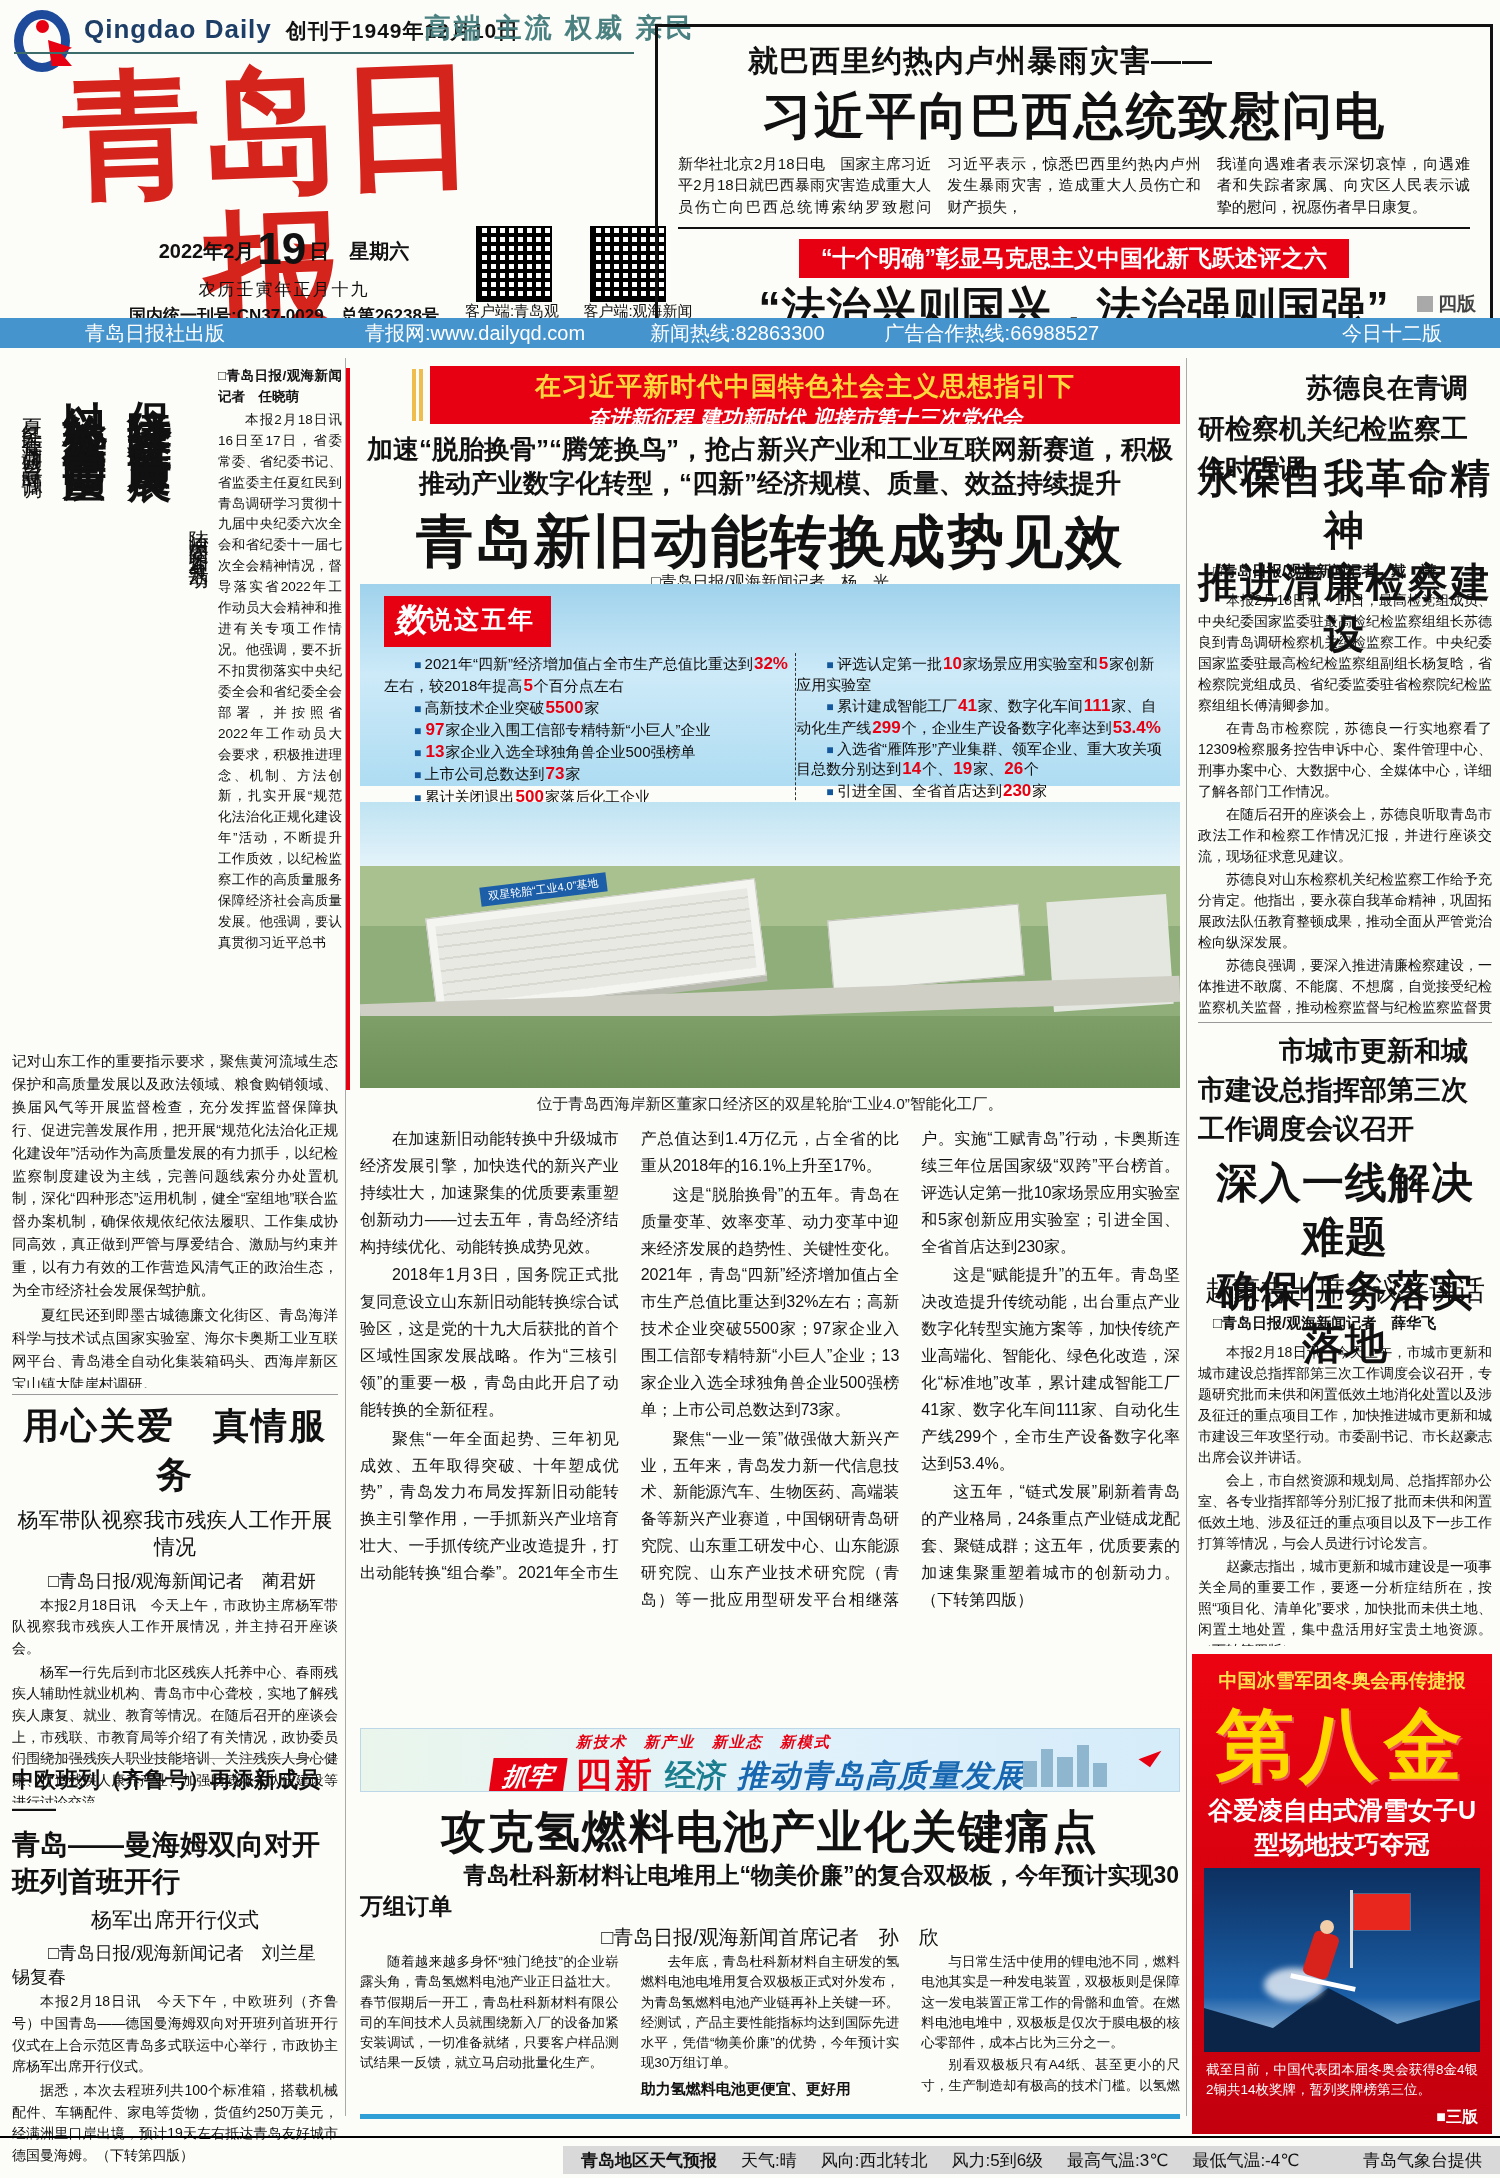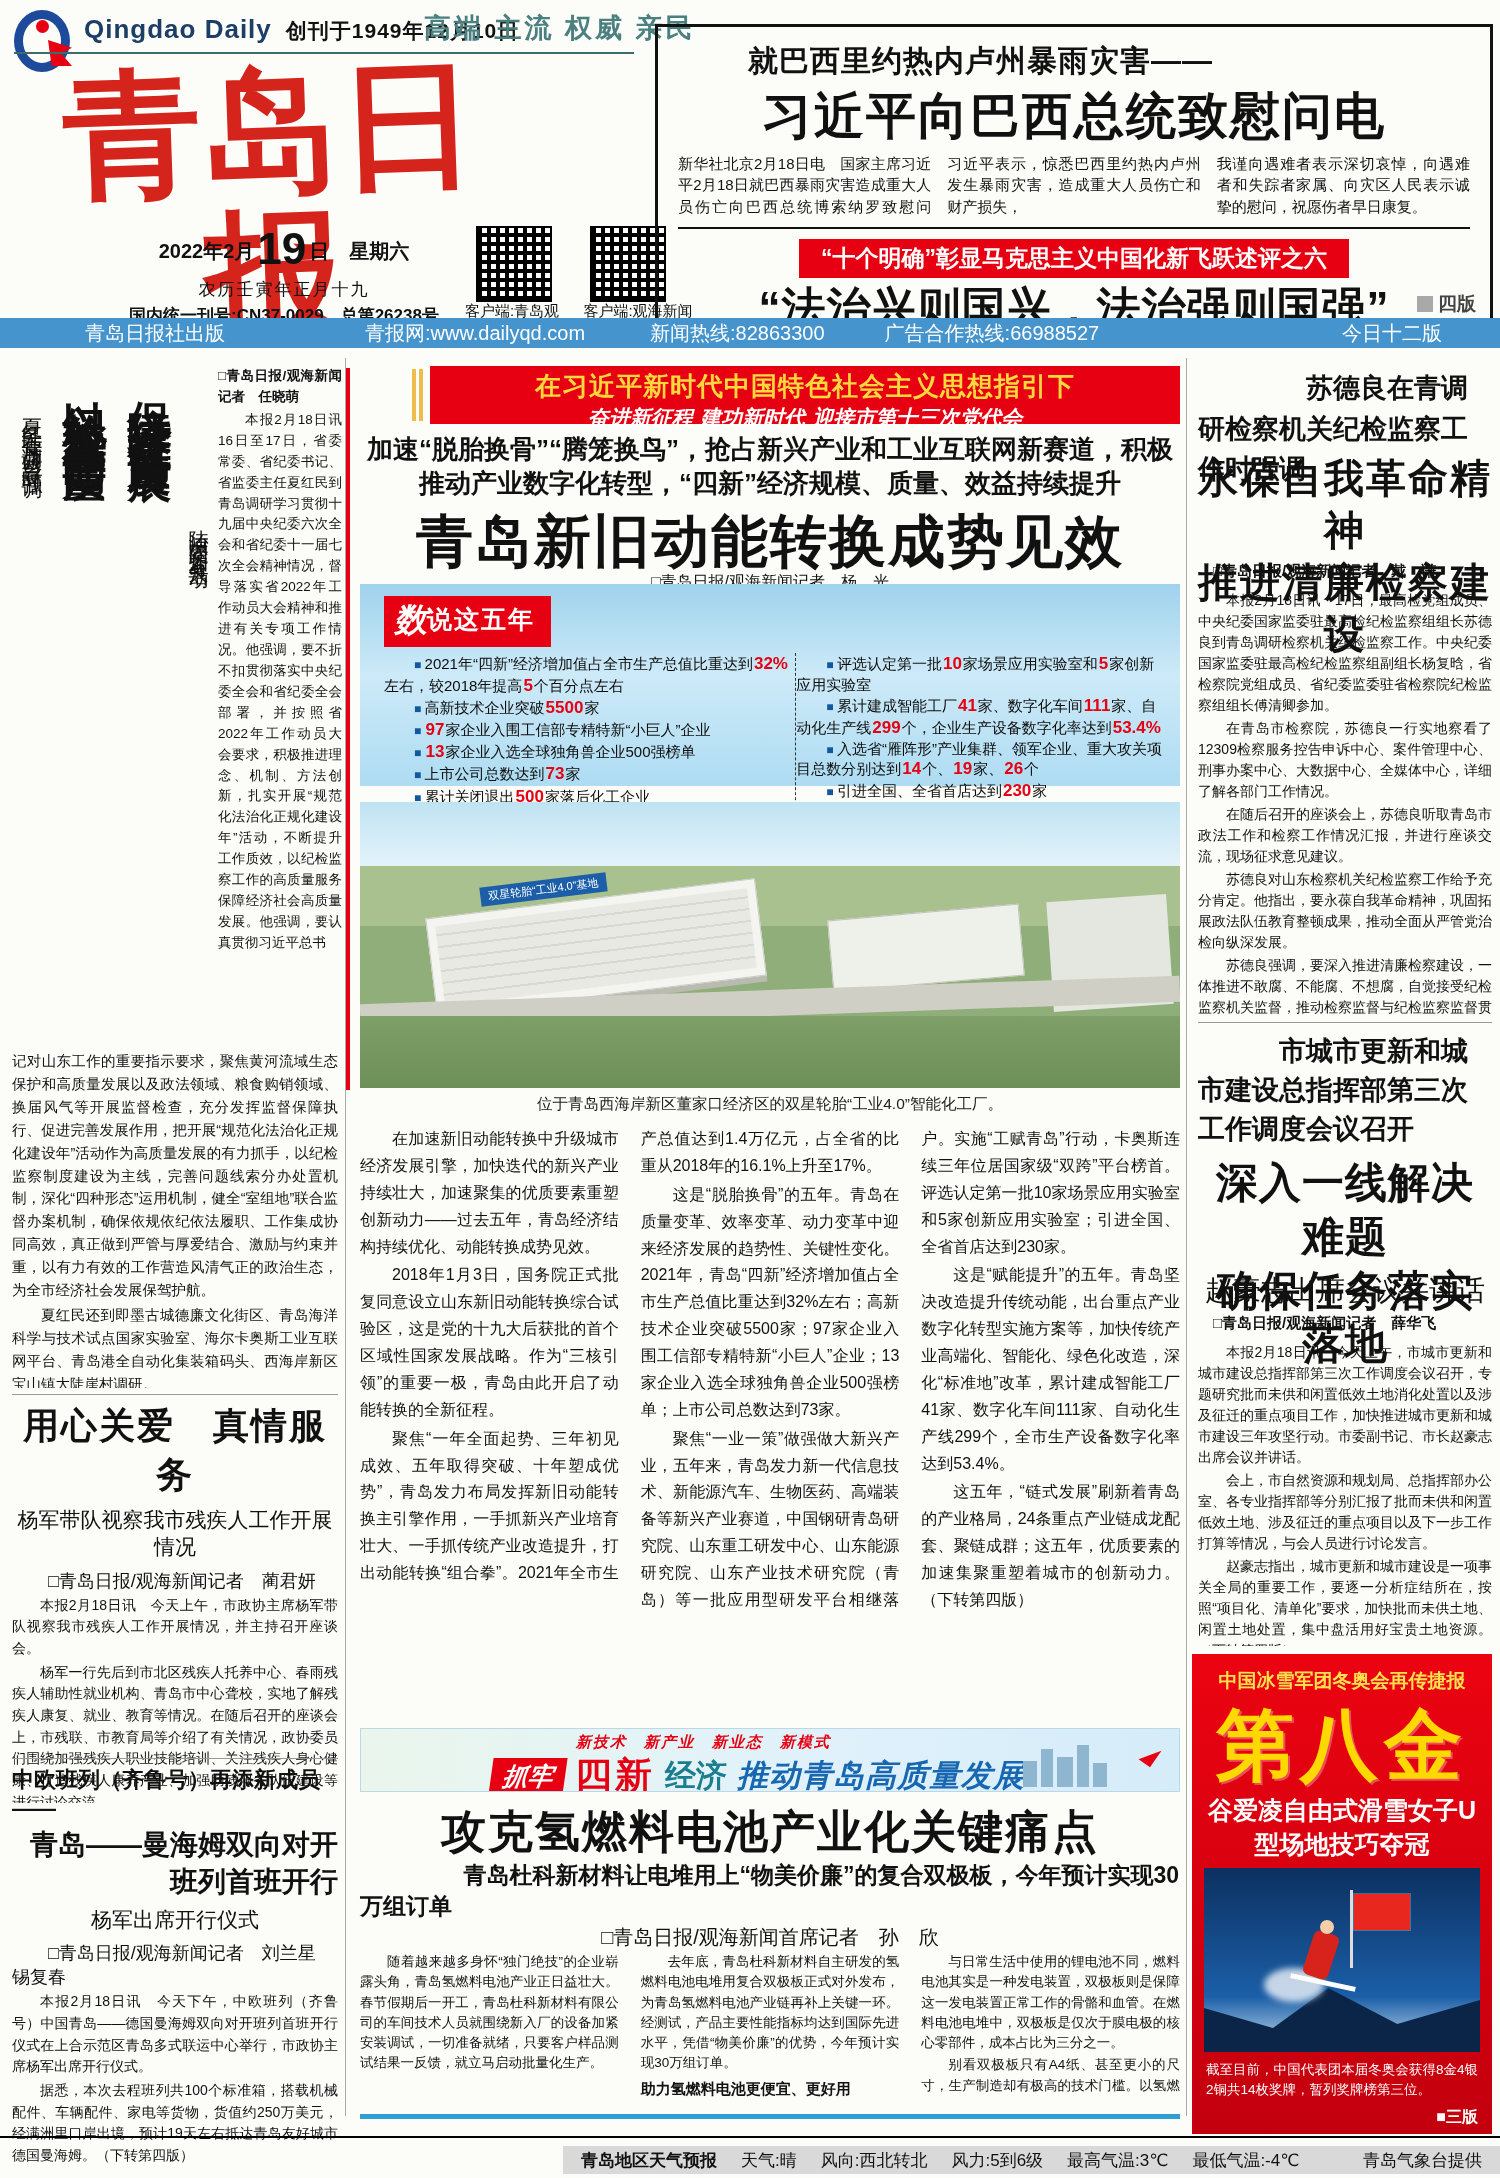--- a/index.html
+++ b/index.html
@@ -65,21 +65,21 @@
   .xhm-side .byline{font-weight:bold;text-indent:0;}
   .xhm-cont{left:12px;top:1050px;width:326px;height:338px;font-size:14.5px;line-height:1.58;overflow:hidden;}
   .la-head{font-size:36px;font-weight:900;text-align:center;letter-spacing:2px;}
   .la-sub{font-size:21px;text-align:center;margin-top:6px;line-height:1.3;}
   .la-byline{font-size:18px;margin-top:8px;text-indent:2em;}
   .la-body{font-size:14px;line-height:1.55;overflow:hidden;margin-top:2px;}
   .yj{left:12px;top:1402px;width:326px;height:352px;}
   .yj .la-body{height:208px;}
   .zo{left:12px;top:1766px;width:326px;height:360px;}
   .zo-kicker{font-size:22px;font-weight:bold;line-height:1.3;}
-  .zo-head{font-size:28px;font-weight:900;text-align:right;line-height:1.3;margin-top:4px;}
+  .zo-head{font-size:28px;font-weight:900;text-align:left;line-height:1.3;margin-top:4px;}
   .zo .la-body{height:190px;}
 
   
   .redrule{left:346px;top:368px;width:4px;height:722px;background:#e60012;}
   .banner{left:430px;top:366px;width:750px;height:58px;background:#e60012;text-align:center;}
   .banner::before{content:"";position:absolute;left:-18px;top:3px;bottom:3px;width:12px;
       background:repeating-linear-gradient(90deg,#eebd4e 0 4px,#fdfdfb 4px 7px);}
   .banner .b1{display:block;font-size:26px;font-weight:800;color:#ffd83d;margin-top:3px;letter-spacing:1px;}
   .banner .b2{display:block;font-size:21px;color:#fff;font-style:italic;font-weight:bold;
       font-family:"DejaVu Serif","Liberation Serif",serif;}

